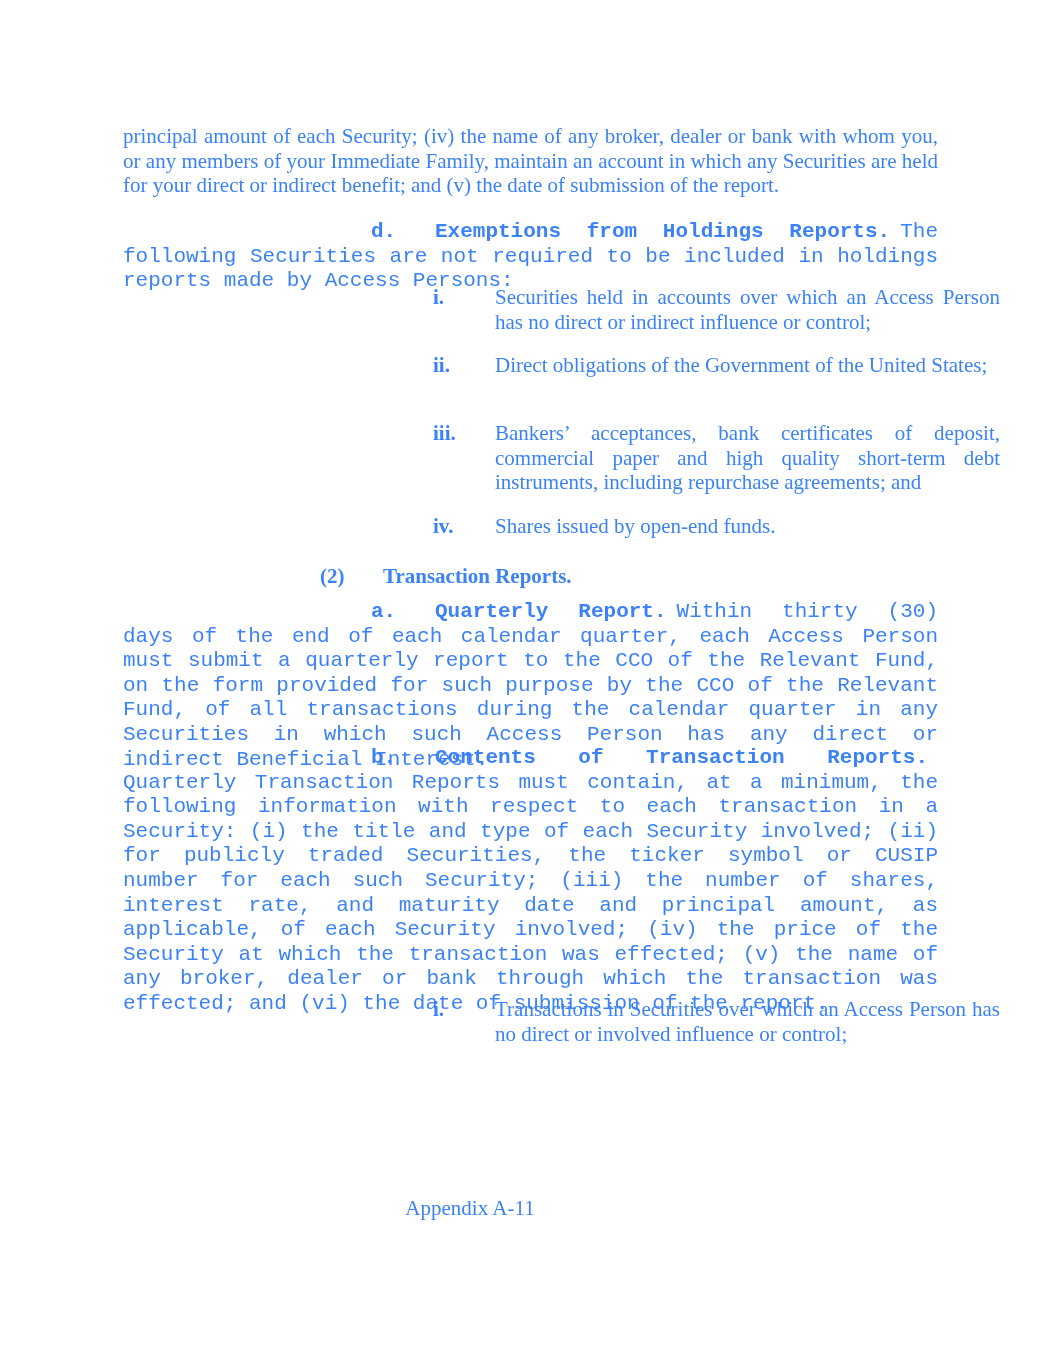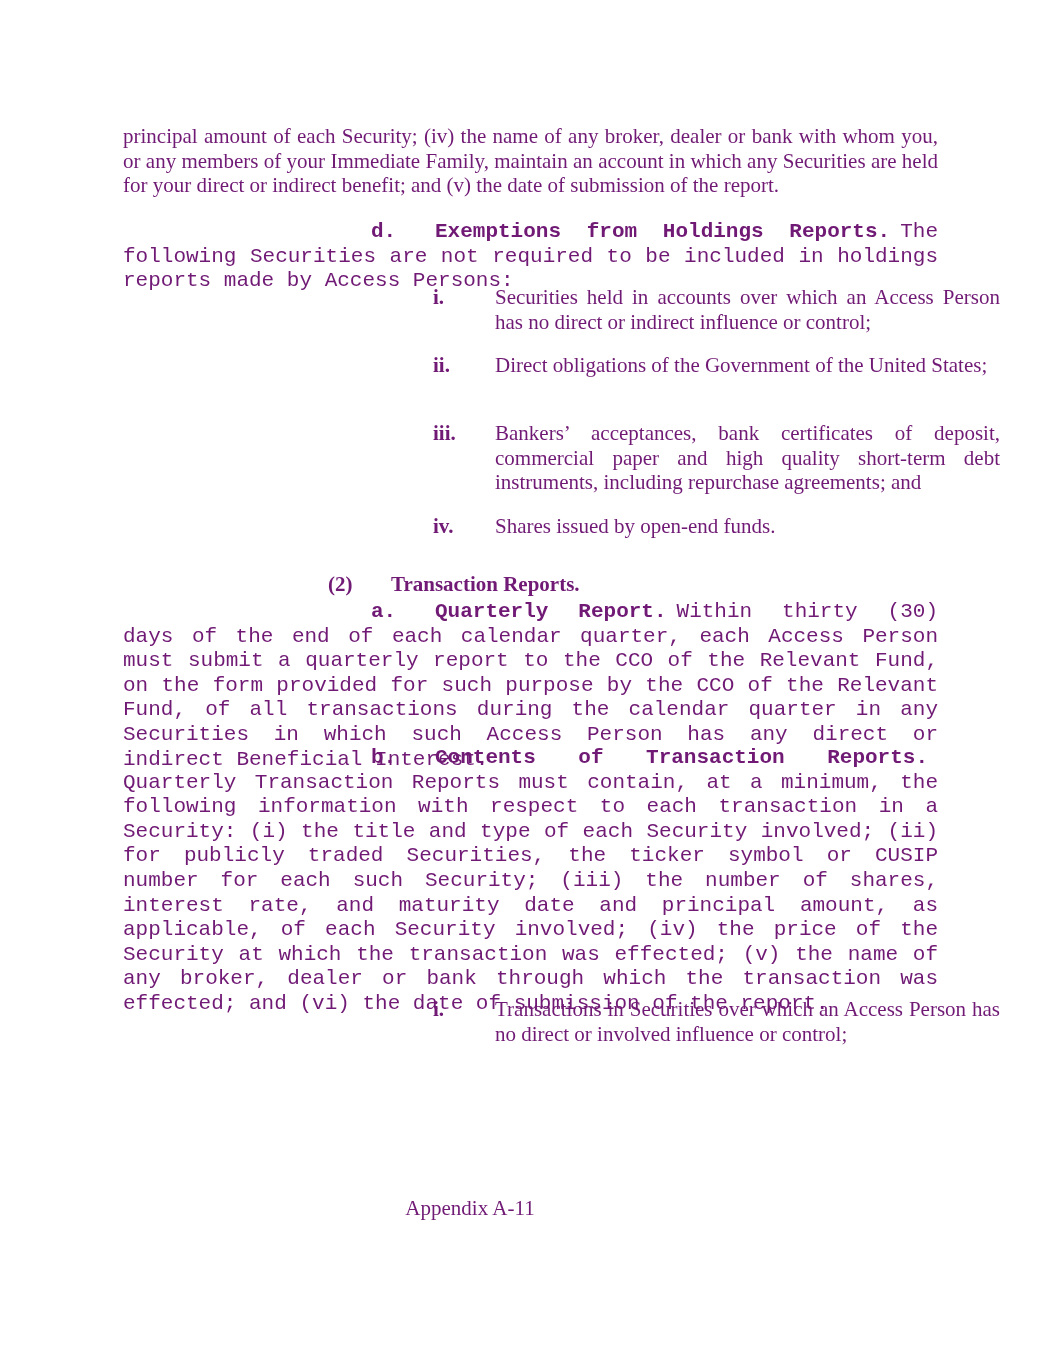--- a/index.html
+++ b/index.html
@@ -4,21 +4,21 @@
 <style>
   html, body { margin: 0; padding: 0; background: #ffffff; }
   .page {
     position: relative;
     width: 1055px;
     height: 1365px;
     background: #ffffff;
     font-family: "Liberation Serif", "DejaVu Serif", serif;
     font-size: 21px;
     line-height: 24.6px;
-    color: #701a75;
+    color: #3b82f6;
     overflow: hidden;
   }
   .blk {
     position: absolute;
     left: 123px;
     width: 815px;
     margin: 0;
   }
   .just { text-align: justify; }
   .hang { text-indent: 248px; font-family: Liberation Mono, monospace; }
@@ -42,21 +42,21 @@
   .marker {
     display: inline-block;
     width: 62px;
     font-weight: bold;
     text-indent: 0;
   }
   .justlast { text-align-last: justify; }
   .h2 {
     position: absolute;
     left: 312px;
-    margin: 16px;
+    margin: 8px;
     font-weight: bold;
     white-space: nowrap;
   }
   .lbl2 { display: inline-block; width: 63px; }
   .footer {
     position: absolute;
     left: 0;
     width: 940px;
     margin: 0;
     text-align: center;

